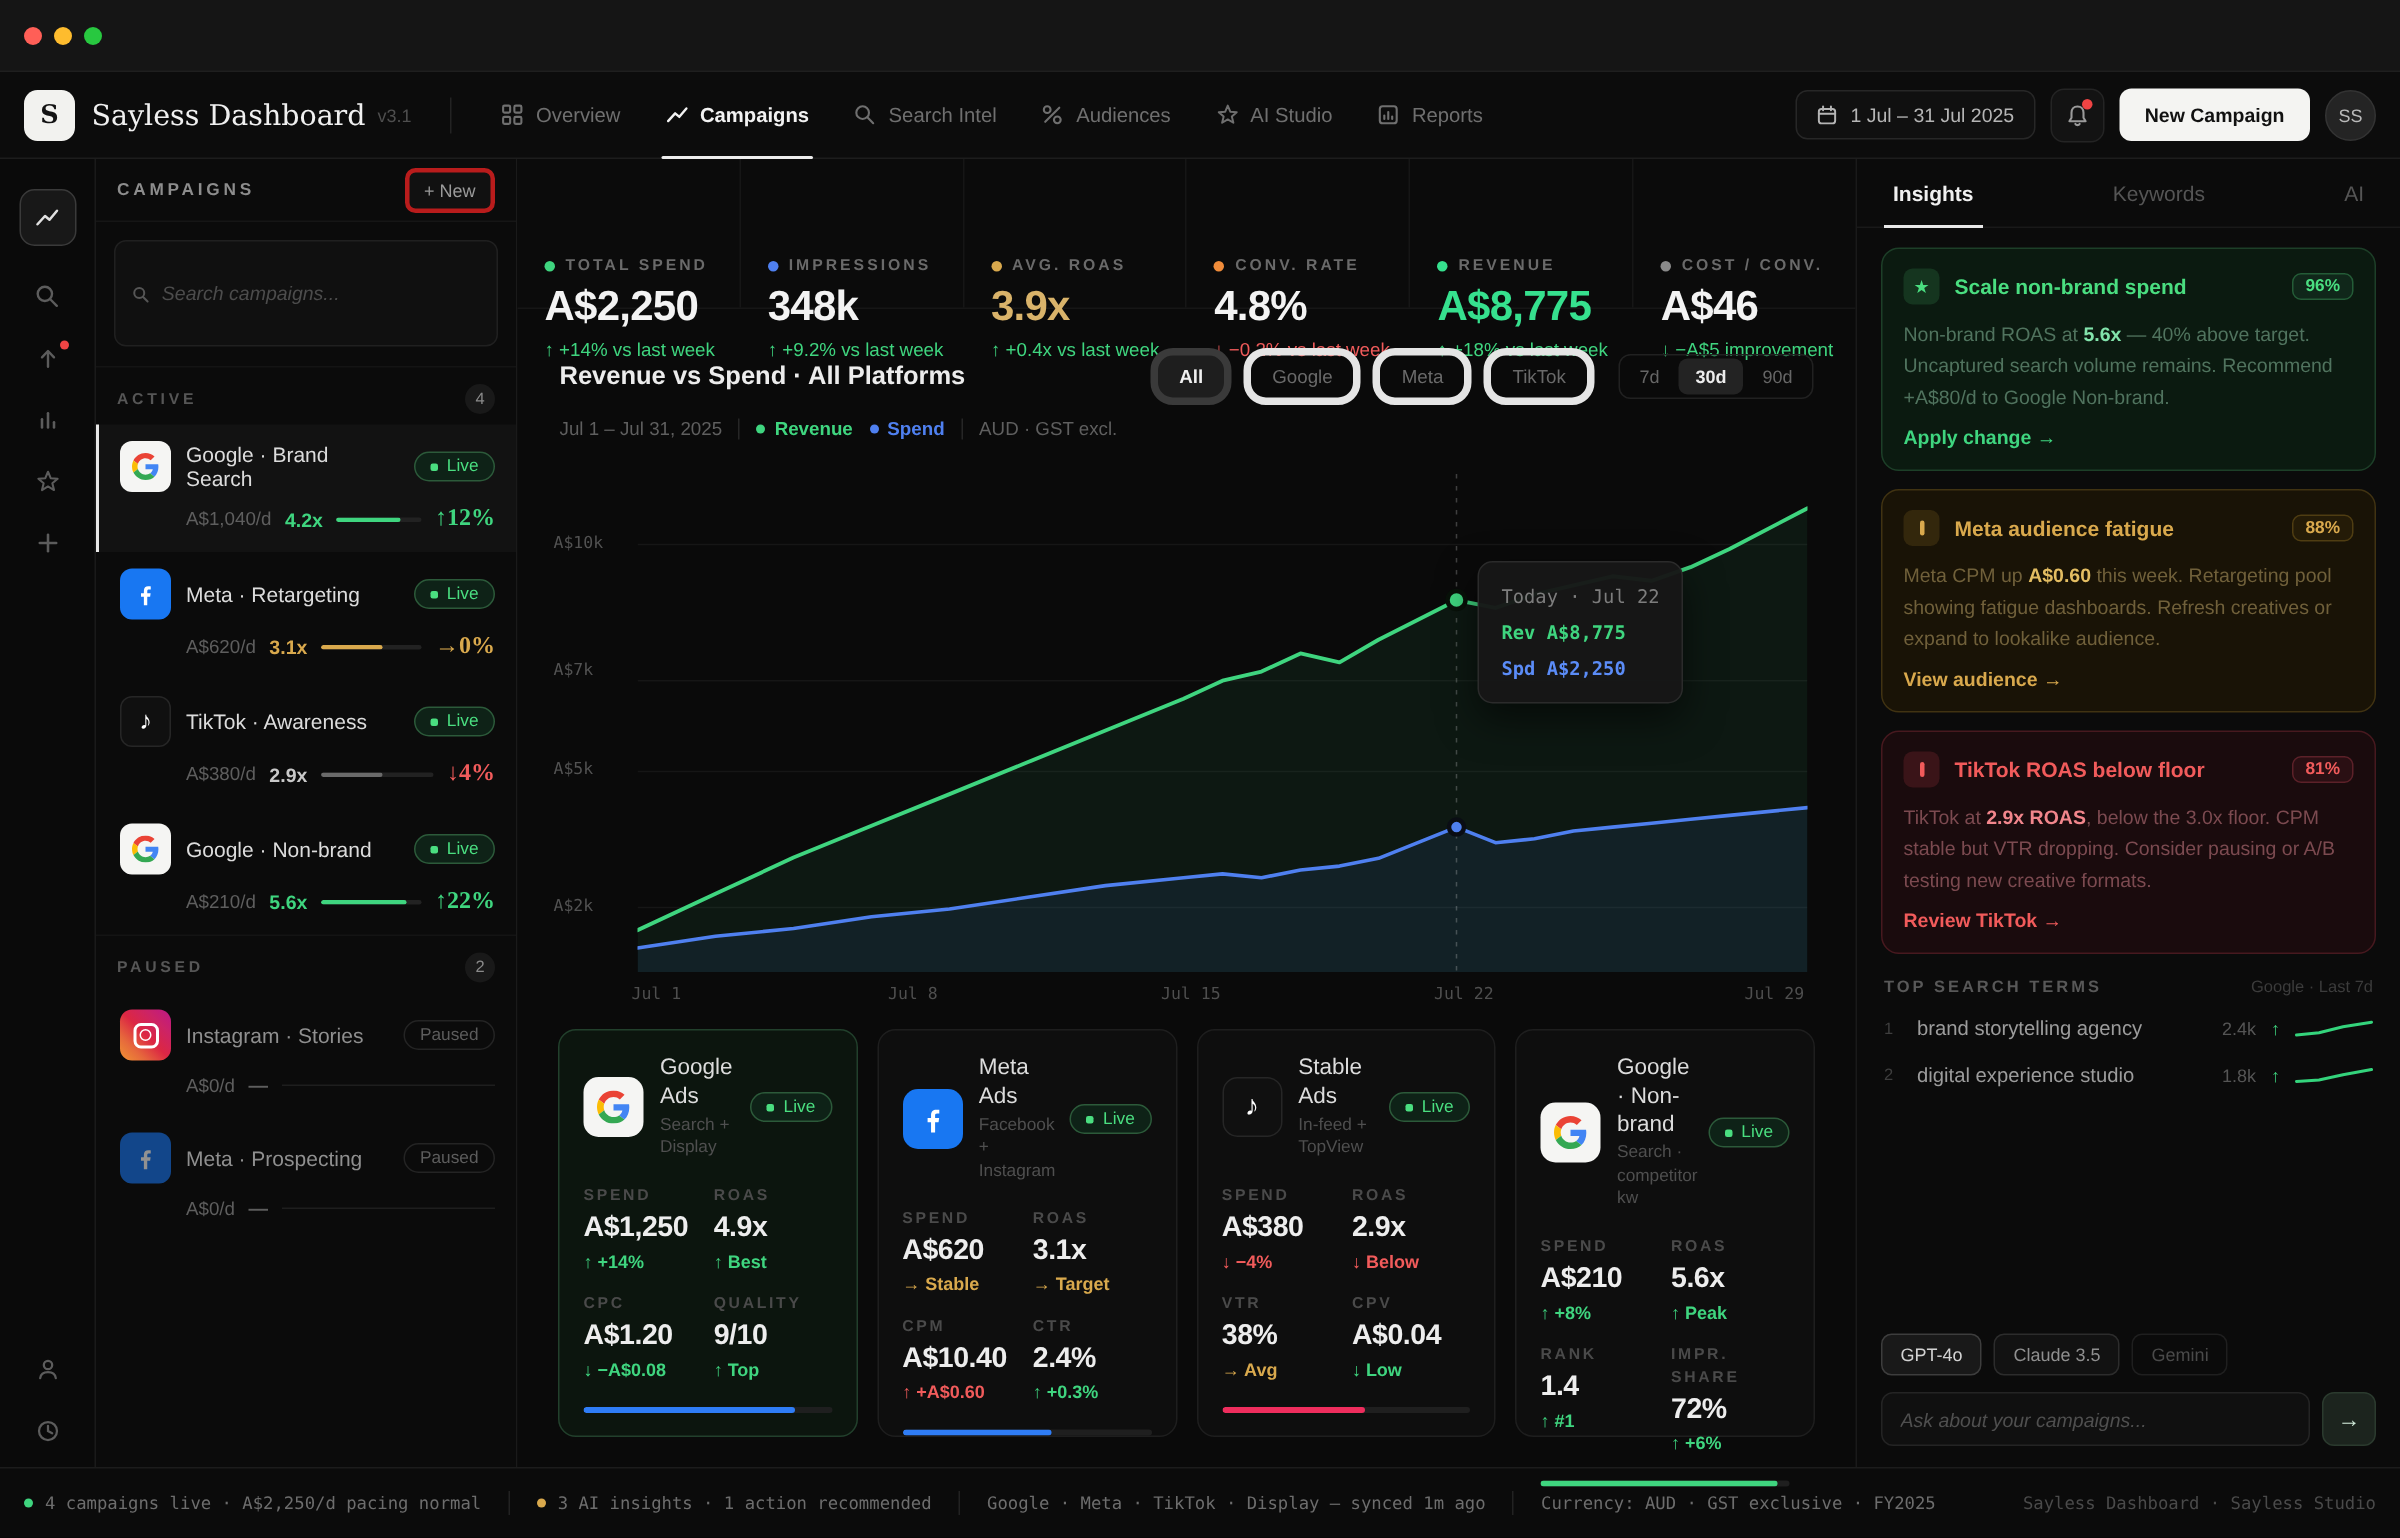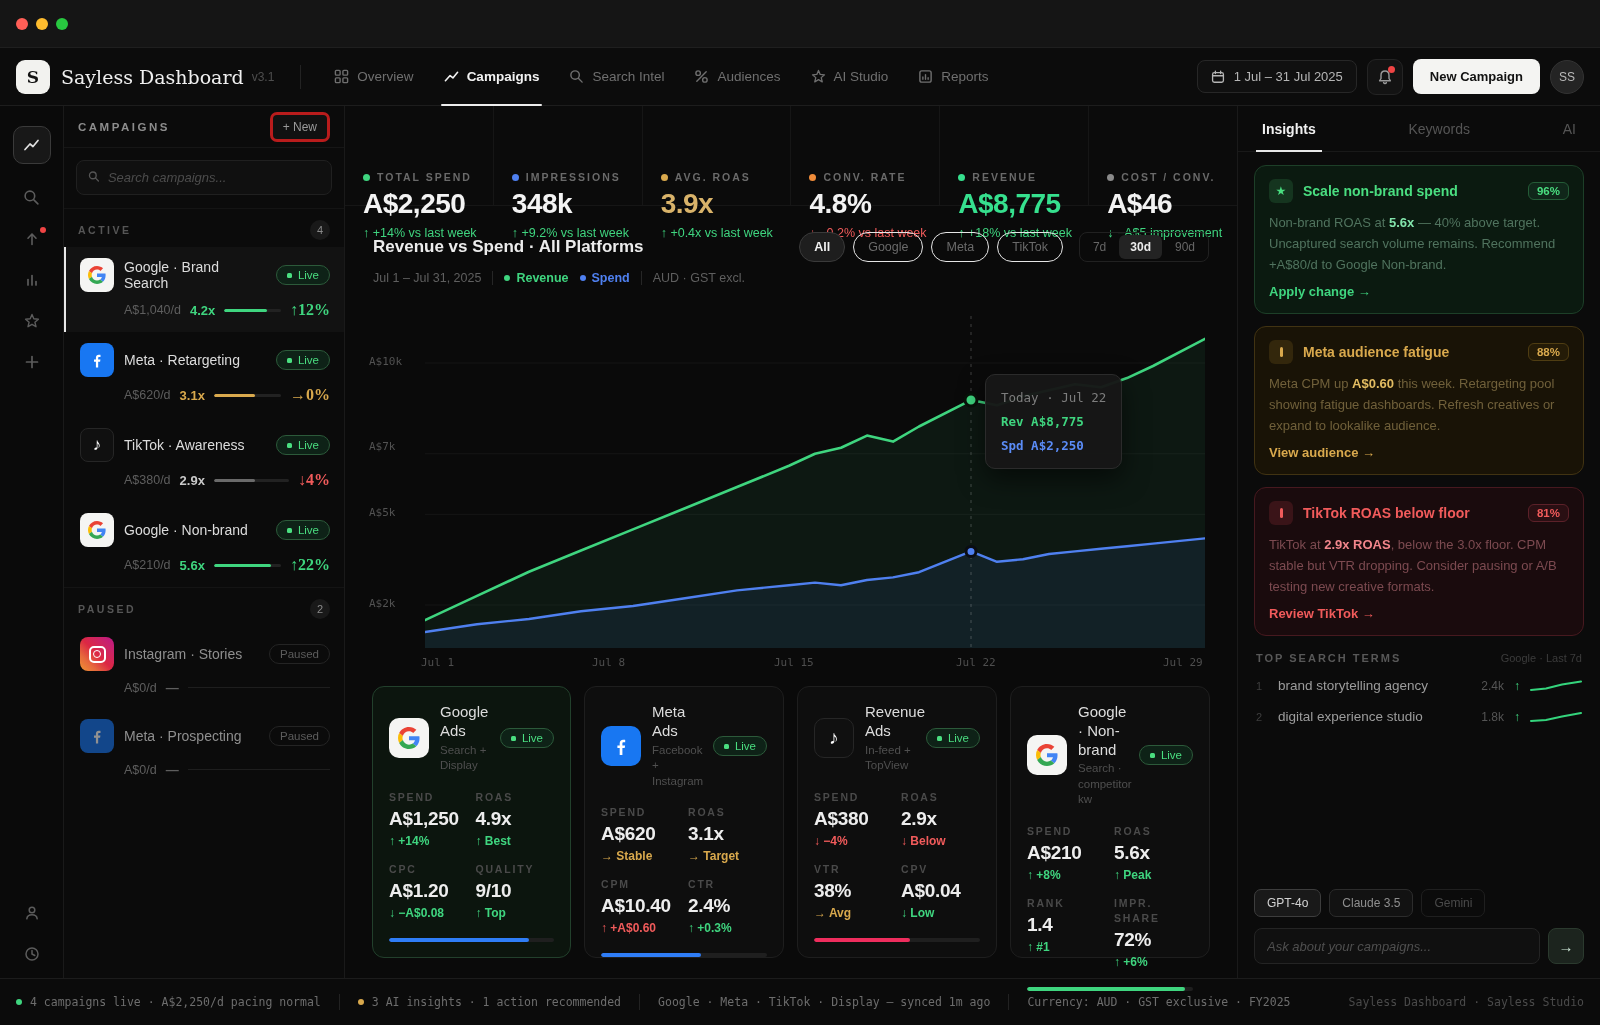--- a/index.html
+++ b/index.html
@@ -47,21 +47,21 @@
   .rail-icon{color:#5c5c5c;position:relative;display:flex;}
   .rail-icon.boxed{width:38px;height:38px;border:1px solid #3a3a3a;background:#181818;border-radius:10px;align-items:center;justify-content:center;color:#e0e0e0;}
   .rail-dot{position:absolute;top:-4px;right:-6px;width:6px;height:6px;background:#ef4444;border-radius:50%;}
   .rail-spacer{flex:1;}
 
   
   .campaigns{width:281px;border-right:1px solid #1a1a1a;background:#0b0b0b;display:flex;flex-direction:column;flex:none;}
   .camp-head{height:42px;display:flex;align-items:center;justify-content:space-between;padding:0 14px;border-bottom:1px solid #161616;flex:none;}
   .camp-title{font-size:11.5px;letter-spacing:2.5px;color:#8d8d8d;font-weight:bold;}
   .new-chip{font-size:12px;color:#9a9a9a;border:3px solid #b91c1c;border-radius:7px;padding:5px 10px;background:#111;}
-  .camp-search{margin:12px 12px 13px;display:flex;align-items:flex-start;gap:8px;background:#101010;border:1px solid #202020;border-radius:8px;padding:9px 11px;}
+  .camp-search{margin:12px 12px 13px;display:flex;align-items:flex-end;gap:8px;background:#101010;border:1px solid #202020;border-radius:8px;padding:27px 11px;}
   .camp-search input{background:transparent;border:none;outline:none;color:#aaa;font-style:italic;font-size:13px;width:100%;}
   .camp-search input::placeholder{color:#4c4c4c;}
   .sect-row{display:flex;align-items:center;justify-content:space-between;padding:11px 14px 7px;border-top:1px solid #141414;}
   .sect-label{font-size:10.5px;letter-spacing:2.5px;color:#565656;font-weight:bold;}
   .count-badge{width:20px;height:20px;border-radius:50%;background:#191919;color:#8a8a8a;font-size:11px;display:flex;align-items:center;justify-content:center;}
   .camp-item{padding:11px 14px 13px 14px;border-left:2px solid transparent;}
   .camp-item.selected{background:#121212;border-left-color:#e8e8e8;}
   .ci-top{display:flex;align-items:center;gap:10px;}
   .ci-icon{width:34px;height:34px;border-radius:8px;display:flex;align-items:center;justify-content:center;flex:none;}
   .icon-white{background:#f5f5f3;}
@@ -94,21 +94,21 @@
   .kpi:last-child{border-right:none;}
   .kpi-label{display:flex;align-items:center;gap:7px;font-size:10.5px;letter-spacing:2px;color:#6a6a6a;font-weight:bold;margin-top:48px;}
   .kpi-value{font-size:28px;font-weight:bold;color:#f3f3f3;margin-top:5px;letter-spacing:-.5px;}
   .v-amber{color:#d9b36a;}.v-green{color:#36e08e;}
   .kpi-delta{font-size:12.5px;margin-top:6px;}
 
   .chart-section{position:relative;height:472px;padding:26px 28px 0;flex:none;}
   .cs-header{display:flex;align-items:center;}
   .cs-title{font-size:17px;font-weight:bold;color:#ececec;}
   .cs-controls{margin-left:auto;display:flex;gap:8px;align-items:center;}
-  .fbtn{font-size:12.5px;color:#6a6a6a;border:1px solid #e5e5e5;background:transparent;border-radius:15px;padding:7px 14px;}
+  .fbtn{font-size:12.5px;color:#6a6a6a;border:5px solid #e5e5e5;background:transparent;border-radius:15px;padding:7px 14px;}
   .fbtn.active{background:#1e1e1e;border-color:#3a3a3a;color:#f0f0f0;font-weight:bold;}
   .range-group{display:flex;border:1px solid #212121;border-radius:8px;padding:2px;gap:2px;margin-left:8px;}
   .rbtn{font-size:12px;color:#666;padding:5px 11px;border-radius:6px;}
   .rbtn.active{background:#232323;color:#ececec;font-weight:bold;}
   .cs-sub{display:flex;align-items:center;gap:11px;margin-top:9px;font-size:12.5px;color:#5f5f5f;}
   .sub-div{width:1px;height:14px;background:#262626;}
   .legend-item{display:flex;align-items:center;gap:6px;font-weight:bold;}
   .lg-rev{color:#3fd57f;}.lg-spd{color:#4f80f0;}
   .ldot{width:6px;height:6px;border-radius:50%;}
   .plot-svg{position:absolute;left:80px;top:94px;}
@@ -685,21 +685,21 @@
         </div>
         <div class="pc-bar">
             <i class="bg-blue" style="width:60%"></i>
           </div>
       </div>
 
       <div class="pc">
         <div class="pc-head">
           <span class="pc-icon icon-tt">♪</span>
           <span class="pc-titles">
-            <div class="pc-title">Revenue Ads</div>
+            <div class="pc-title">Stable Ads</div>
             <div class="pc-sub">In-feed + TopView</div>
           </span>
           <span class="pill-live">
               <span class="sq"></span>
               <span>Live</span>
             </span>
         </div>
         <div class="pc-stats">
           <div>
               <div class="stat-label">SPEND</div>

